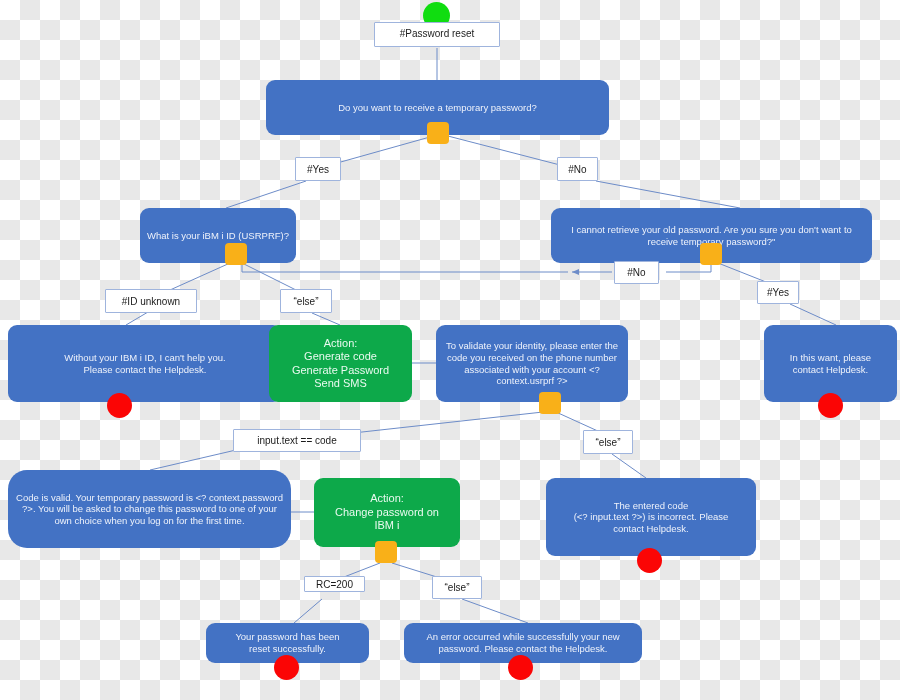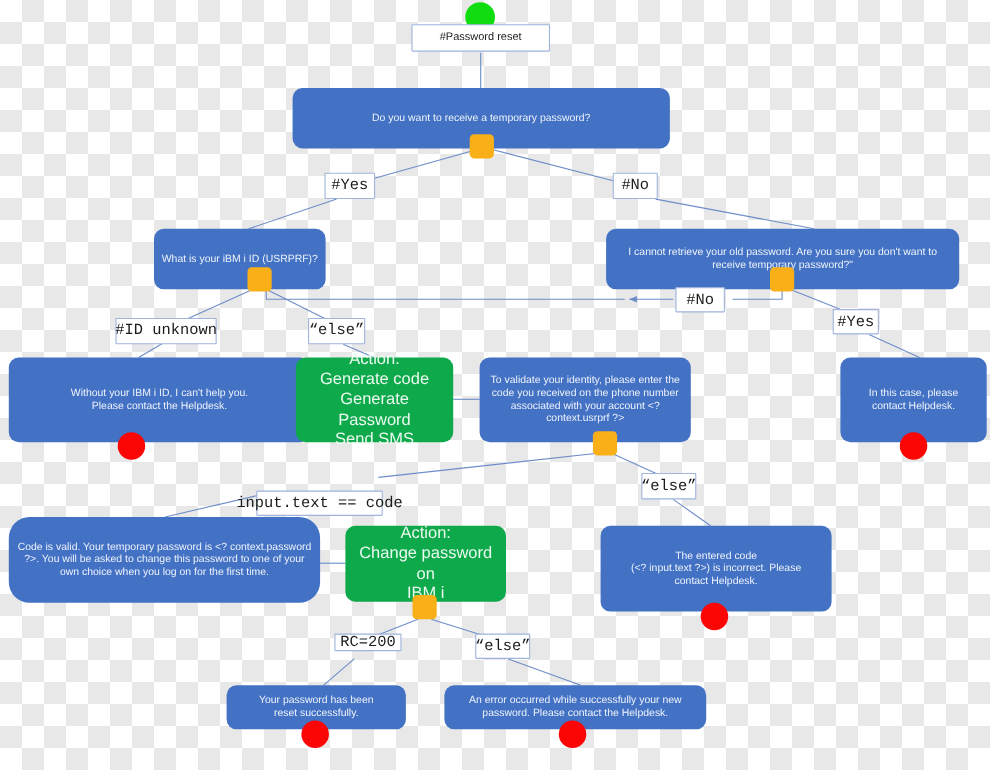--- a/index.html
+++ b/index.html
@@ -41,43 +41,42 @@
     background: #4372c4;
     color: #eef2fb;
     border-radius: 9px;
     font-size: 9.5px;
     padding: 4px 7px;
   }
   .node-action {
     background: #0da94a;
     color: #eafaf0;
     border-radius: 9px;
-    font-size: 15px;
+    font-size: 11px;
     padding: 4px 7px;
   }
   .node-start-label {
     background: #ffffff;
     border: 1px solid #9fb4dd;
     color: #1b1b1b;
     font-size: 10px;
     border-radius: 1px;
   }
   .edge-label {
     position: absolute;
     box-sizing: border-box;
     background: #ffffff;
     border: 1px solid #9fb4dd;
     color: #1b1b1b;
-    font-size: 14px;
+    font-size: 10px;
     display: flex;
     align-items: center;
     justify-content: center;
     border-radius: 1px;
     white-space: nowrap;
-    font-family: Liberation Mono, monospace;
   }
   .dot {
     position: absolute;
     border-radius: 50%;
   }
   .dot-start { background: #10dd10; }
   .dot-end   { background: #fb0505; }
   .gate {
     position: absolute;
     background: #f9b018;
@@ -149,21 +148,21 @@
   <div class="node node-msg" style="left:8px; top:325px; width:274px; height:77px;">Without your IBM i ID, I can't help you.
 Please contact the Helpdesk.</div>
 
   <div class="node node-action" style="left:269px; top:325px; width:143px; height:77px;">Action:
 Generate code
 Generate Password
 Send SMS</div>
 
   <div class="node node-msg" style="left:436px; top:325px; width:192px; height:77px;">To validate your identity, please enter the code you received on the phone number associated with your account &lt;? context.usrprf ?&gt;</div>
 
-  <div class="node node-msg" style="left:764px; top:325px; width:133px; height:77px;">In this case, please
+  <div class="node node-msg" style="left:764px; top:325px; width:133px; height:77px;">In this want, please
 contact Helpdesk.</div>
 
   <div class="node node-msg" style="left:8px; top:470px; width:283px; height:78px;border-radius:19px;">Code is valid. Your temporary password is &lt;? context.password ?&gt;. You will be asked to change this password to one of your own choice when you log on for the first time.</div>
 
   <div class="node node-action" style="left:314px; top:478px; width:146px; height:69px;">Action:
 Change password on
 IBM i</div>
 
   <div class="node node-msg" style="left:546px; top:478px; width:210px; height:78px;">The entered code
 (&lt;? input.text ?&gt;) is incorrect. Please
@@ -179,21 +178,21 @@
   <div class="gate" style="left:700px; top:243px; width:22px; height:22px;"></div>
   <div class="gate" style="left:539px; top:392px; width:22px; height:22px;"></div>
   <div class="gate" style="left:375px; top:541px; width:22px; height:22px;"></div>
 
   <div class="edge-label" style="left:295px; top:157px; width:46px; height:24px;">#Yes</div>
   <div class="edge-label" style="left:557px; top:157px; width:41px; height:24px;">#No</div>
   <div class="edge-label" style="left:105px; top:289px; width:92px; height:24px;">#ID unknown</div>
   <div class="edge-label" style="left:280px; top:289px; width:52px; height:24px;">“else”</div>
   <div class="edge-label" style="left:614px; top:261px; width:45px; height:23px;">#No</div>
   <div class="edge-label" style="left:757px; top:281px; width:42px; height:23px;">#Yes</div>
-  <div class="edge-label" style="left:233px; top:429px; width:115px; height:23px;margin-top:17px;">input.text == code</div>
+  <div class="edge-label" style="left:233px; top:429px; width:128px; height:23px;">input.text == code</div>
   <div class="edge-label" style="left:583px; top:430px; width:50px; height:24px;">“else”</div>
   <div class="edge-label" style="left:304px; top:576px; width:61px; height:16px;">RC=200</div>
   <div class="edge-label" style="left:432px; top:576px; width:50px; height:23px;">“else”</div>
 
   <div class="dot dot-end" style="left:107px; top:393px; width:25px; height:25px;"></div>
   <div class="dot dot-end" style="left:818px; top:393px; width:25px; height:25px;"></div>
   <div class="dot dot-end" style="left:637px; top:548px; width:25px; height:25px;"></div>
   <div class="dot dot-end" style="left:274px; top:655px; width:25px; height:25px;"></div>
   <div class="dot dot-end" style="left:508px; top:655px; width:25px; height:25px;"></div>
 

